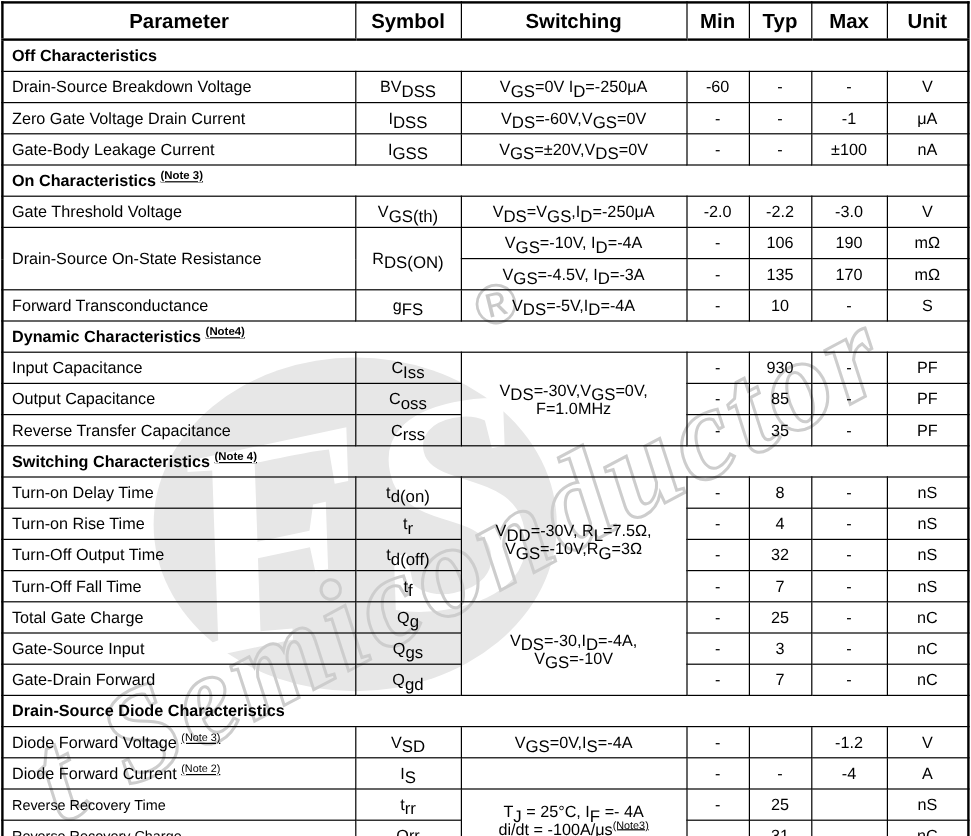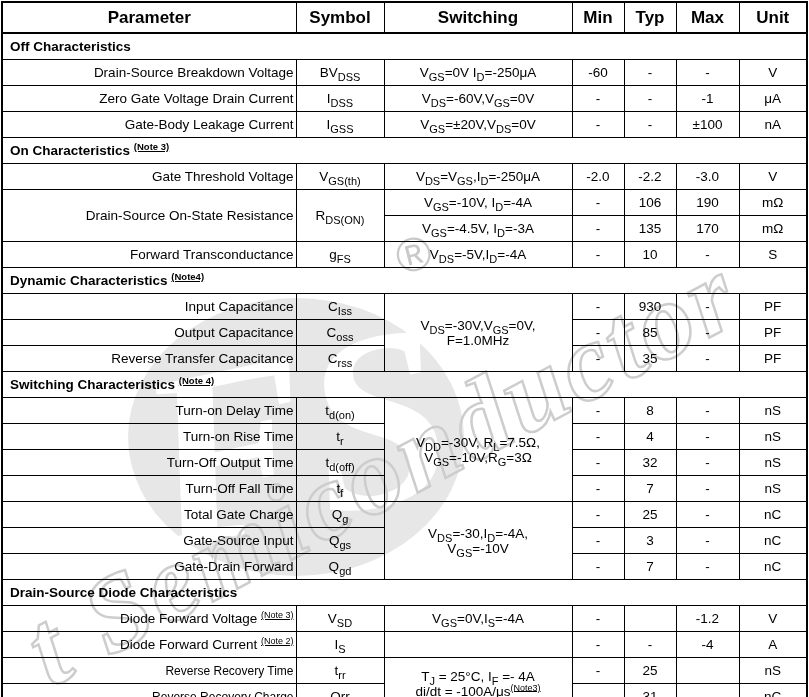--- a/index.html
+++ b/index.html
@@ -39,28 +39,28 @@
     width:806px; height:694px; margin:1px;
     border-collapse:collapse; table-layout:fixed;
     background:transparent;
   }
   table { border:2px solid #000; }
   td, th { border:1px solid #000; background:transparent; overflow:hidden; }
   th {
     font-size:17px; font-weight:bold; text-align:center; height:29px; padding:0 2px;
   }
   td { font-size:13.5px; height:25px; padding:0 2px; }
-  td.param { text-align:right; padding-left:19px; }
+  td.param { text-align:left; padding-left:7px; }
   td.param.small { font-size:12px; }
   td.sym, td.cond, td.val, td.unit { text-align:center; }
   tr.section td {
     font-weight:bold; text-align:left; padding-left:7px; font-size:13.5px;margin-top:32px;
   }
   thead th { border-bottom:2px solid #000; }
-  sub { font-size:11px; line-height:0; }
+  sub { font-size:14px; line-height:0; }
   sup { font-size:9px; line-height:0;text-decoration:underline; }
   tr.section sup { font-size:9.5px; font-weight:bold; }
 </style>
 </head>
 <body>
 
 <div class="wm wm-circle">
   <span class="wm-monogram">FS</span>
 </div>
 <div class="wm wm-reg">®</div>

